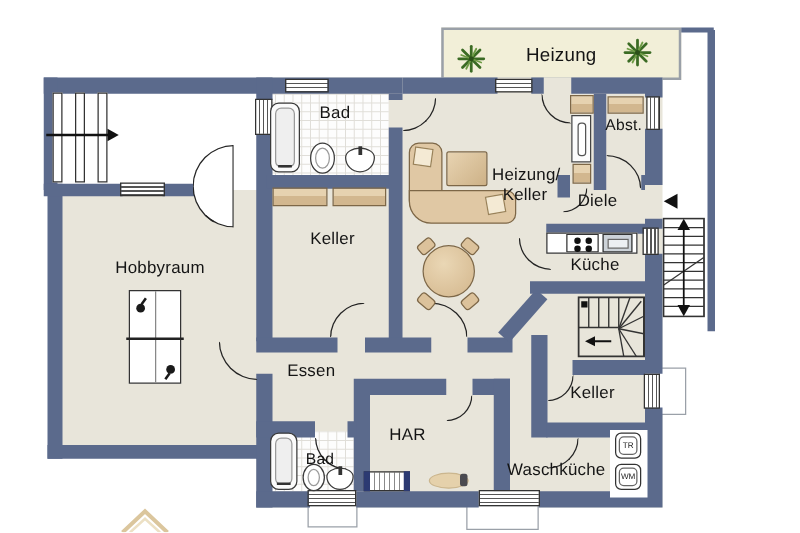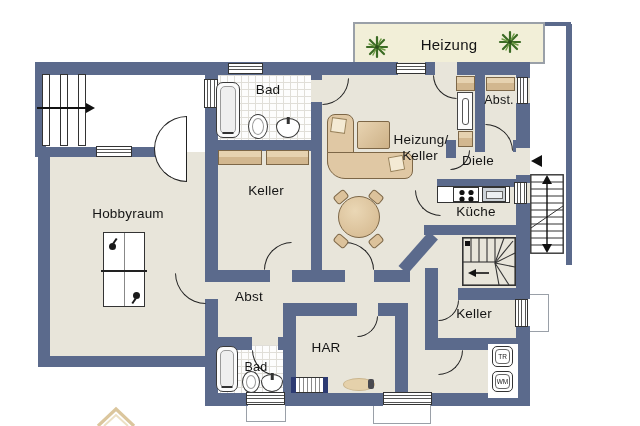--- a/index.html
+++ b/index.html
@@ -337,18 +337,19 @@
 
   <div class="lbl lbl-big" style="left:449px;top:36px">Heizung</div>
   <div class="lbl" style="left:268px;top:82px">Bad</div>
   <div class="lbl" style="left:421px;top:132px">Heizung/</div>
   <div class="lbl" style="left:420px;top:148px">Keller</div>
   <div class="lbl lbl-sm" style="left:499px;top:93px">Abst.</div>
   <div class="lbl" style="left:478px;top:153px">Diele</div>
   <div class="lbl" style="left:476px;top:204px">Küche</div>
   <div class="lbl" style="left:266px;top:183px">Keller</div>
   <div class="lbl" style="left:128px;top:206px">Hobbyraum</div>
-  <div class="lbl" style="left:249px;top:289px">Abst</div>
+  <div class="lbl" style="left:249px;top:289px">Essen</div>
   <div class="lbl" style="left:326px;top:340px">HAR</div>
   <div class="lbl" style="left:474px;top:306px">Keller</div>
+  <div class="lbl" style="left:445px;top:368px">Waschküche</div>
   <div class="lbl lbl-sm" style="left:256px;top:360px">Bad</div>
 
 </div>
 
 </body></html>

